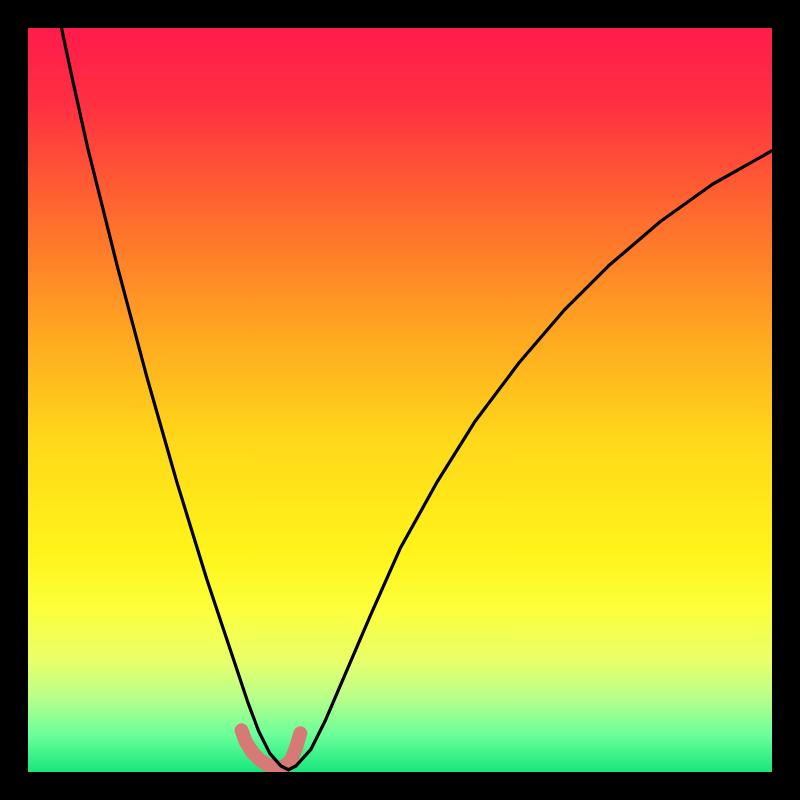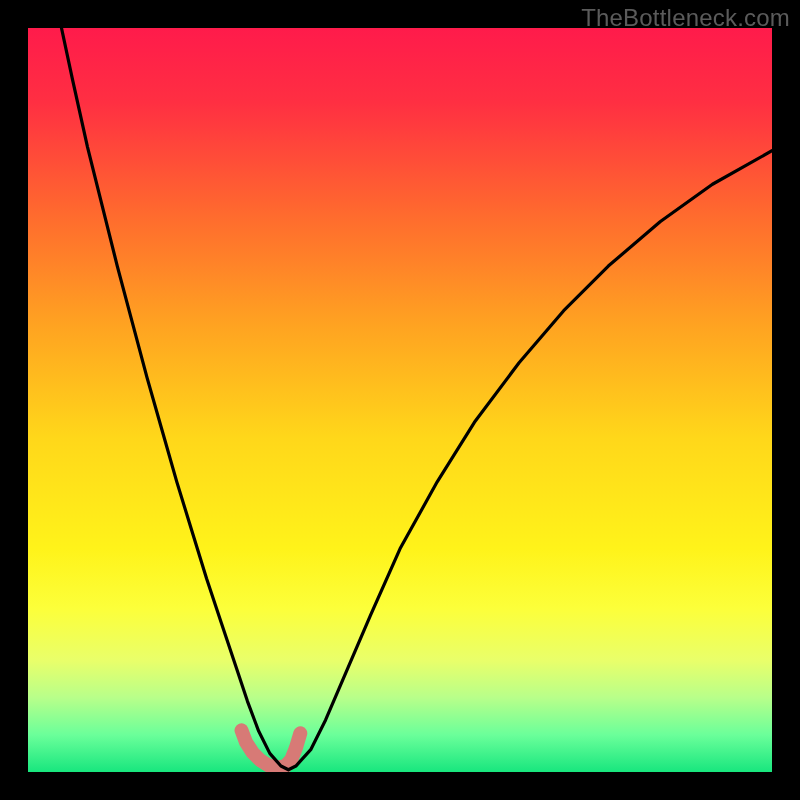--- a/index.html
+++ b/index.html
@@ -44,21 +44,20 @@
   svg {
     position: absolute;
     left: 0;
     top: 0;
   }
 </style>
 </head>
 <body>
 
 <div class="frame">
-  <div class="watermark">TheBottleneck.com</div>
 
   <div class="plot-area">
     <svg class="gradient-bg" width="744" height="744" viewBox="0 0 744 744" preserveAspectRatio="none">
       <defs>
         <linearGradient id="bg-grad" x1="0" y1="0" x2="0" y2="1">
             <stop offset="0%" stop-color="#ff1b4b"></stop>
             <stop offset="10%" stop-color="#ff2f42"></stop>
             <stop offset="25%" stop-color="#ff6a2e"></stop>
             <stop offset="40%" stop-color="#ffa321"></stop>
             <stop offset="55.00000000000001%" stop-color="#ffd71a"></stop>

